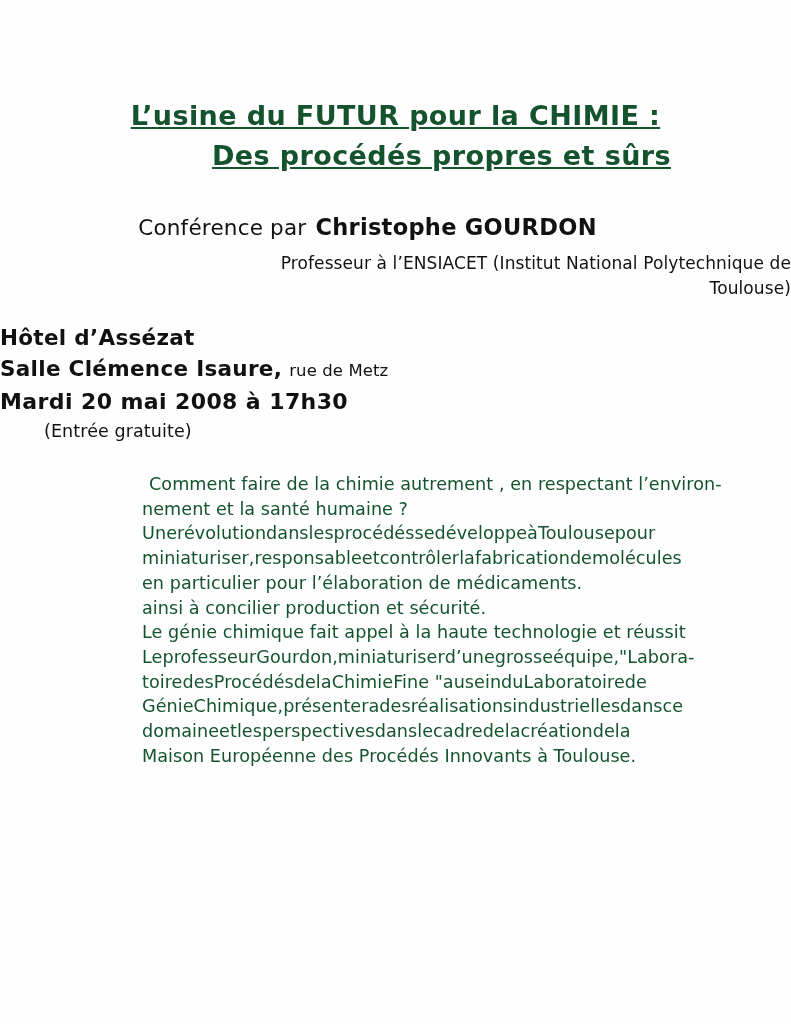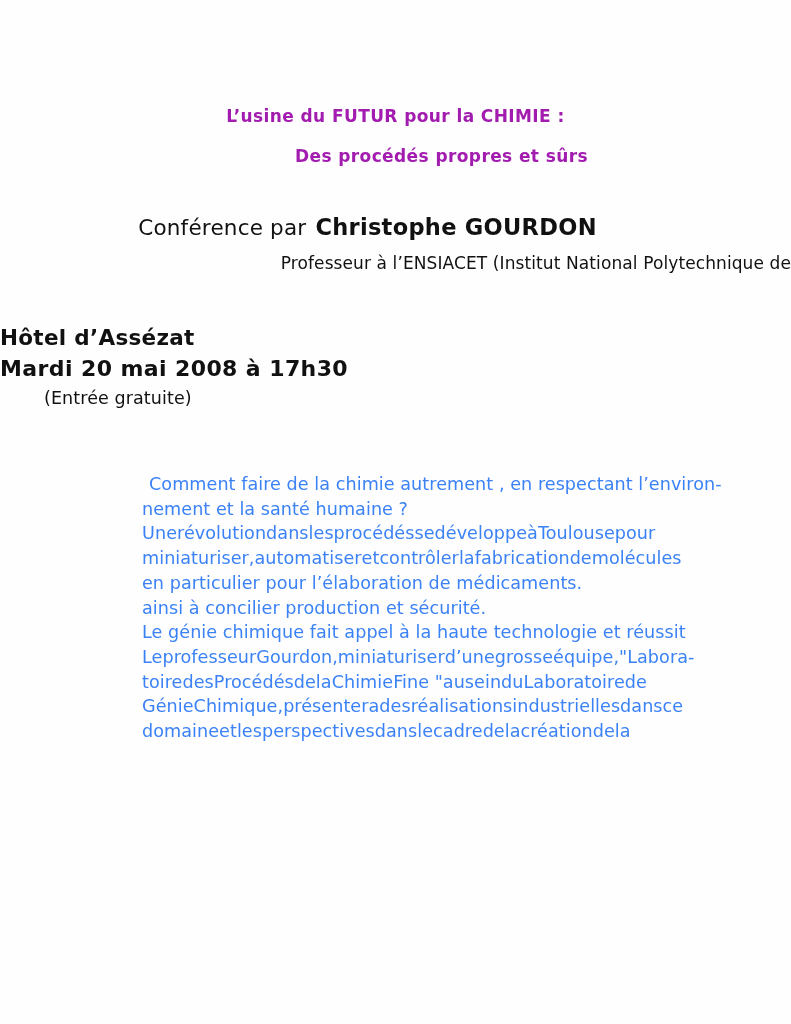--- a/index.html
+++ b/index.html
@@ -27,26 +27,27 @@
 
   
   .title-block {
     position: absolute;
     left: 0;
     top: 96px;
     width: 791px;
     text-align: center;
   }
   .title-line {
-    font-size: 17px;
+    font-size: 27px;
     font-weight: bold;
     letter-spacing: 0.4px;
     line-height: 40px;
     white-space: nowrap;
-    color: #a21caf;
+    color: #14532d;
+    text-decoration: underline;
   }
   .title-line-2 {
     padding-left: 92px;
   }
 
   
   .speaker-block {
     position: absolute;
     left: 16px;
     top: 212px;
@@ -132,21 +133,21 @@
   .body-block {
     position: absolute;
     left: 142px;
     top: 472px;
     width: 560px;
   }
   .body-line {
     font-size: 17.6px;
     line-height: 24.7px;
     letter-spacing: 0.05px;
-    color: #3b82f6;
+    color: #14532d;
     white-space: nowrap;
   }
   
   .body-line.justify {
     display: flex;
     justify-content: flex-start;
     white-space: normal;
   }
   .body-line.justify > span {
     white-space: pre;
@@ -166,24 +167,28 @@
   </div>
 
   <div class="speaker-block">
     <div class="speaker-line">
       <span class="speaker-intro">Conférence par</span><span class="speaker-name">Christophe GOURDON</span>
     </div>
   </div>
 
   <div class="affiliation">
     <span>Professeur à l’ENSIACET (Institut  National  Polytechnique de</span>
+    <span class="affiliation-line-2">Toulouse)</span>
   </div>
 
   <div class="venue-block">
     <div class="venue-name">Hôtel d’Assézat</div>
+    <div class="venue-room-line">
+      <span class="venue-room">Salle Clémence Isaure,</span><span class="venue-street">rue de Metz</span>
+    </div>
     <div class="event-datetime">Mardi 20 mai 2008 à 17h30</div>
     <div class="event-entry">(Entrée gratuite)</div>
   </div>
 
   <div class="body-block">
       <div class="body-line indent">Comment faire  de la chimie autrement , en respectant l’environ-</div>
       <div class="body-line">nement et la santé humaine ?</div>
       <div class="body-line justify">
         <span>Une</span>
         <span>révolution</span>
@@ -191,21 +196,21 @@
         <span>les</span>
         <span>procédés</span>
         <span>se</span>
         <span>développe</span>
         <span>à</span>
         <span>Toulouse</span>
         <span>pour</span>
       </div>
       <div class="body-line justify">
         <span>miniaturiser,</span>
-        <span>automatiser</span>
+        <span>responsable</span>
         <span>et</span>
         <span>contrôler</span>
         <span>la</span>
         <span>fabrication</span>
         <span>de</span>
         <span>molécules</span>
       </div>
       <div class="body-line">en particulier pour l’élaboration de médicaments.</div>
       <div class="body-line">ainsi  à concilier production et sécurité.</div>
       <div class="body-line">Le génie chimique fait appel à la haute technologie et réussit</div>
@@ -250,15 +255,16 @@
         <span>perspectives</span>
         <span>dans</span>
         <span>le</span>
         <span>cadre</span>
         <span>de</span>
         <span>la</span>
         <span>création</span>
         <span>de</span>
         <span>la</span>
       </div>
+      <div class="body-line">Maison Européenne des Procédés Innovants à Toulouse.</div>
     </div>
 
 </div>
 
 </body></html>

